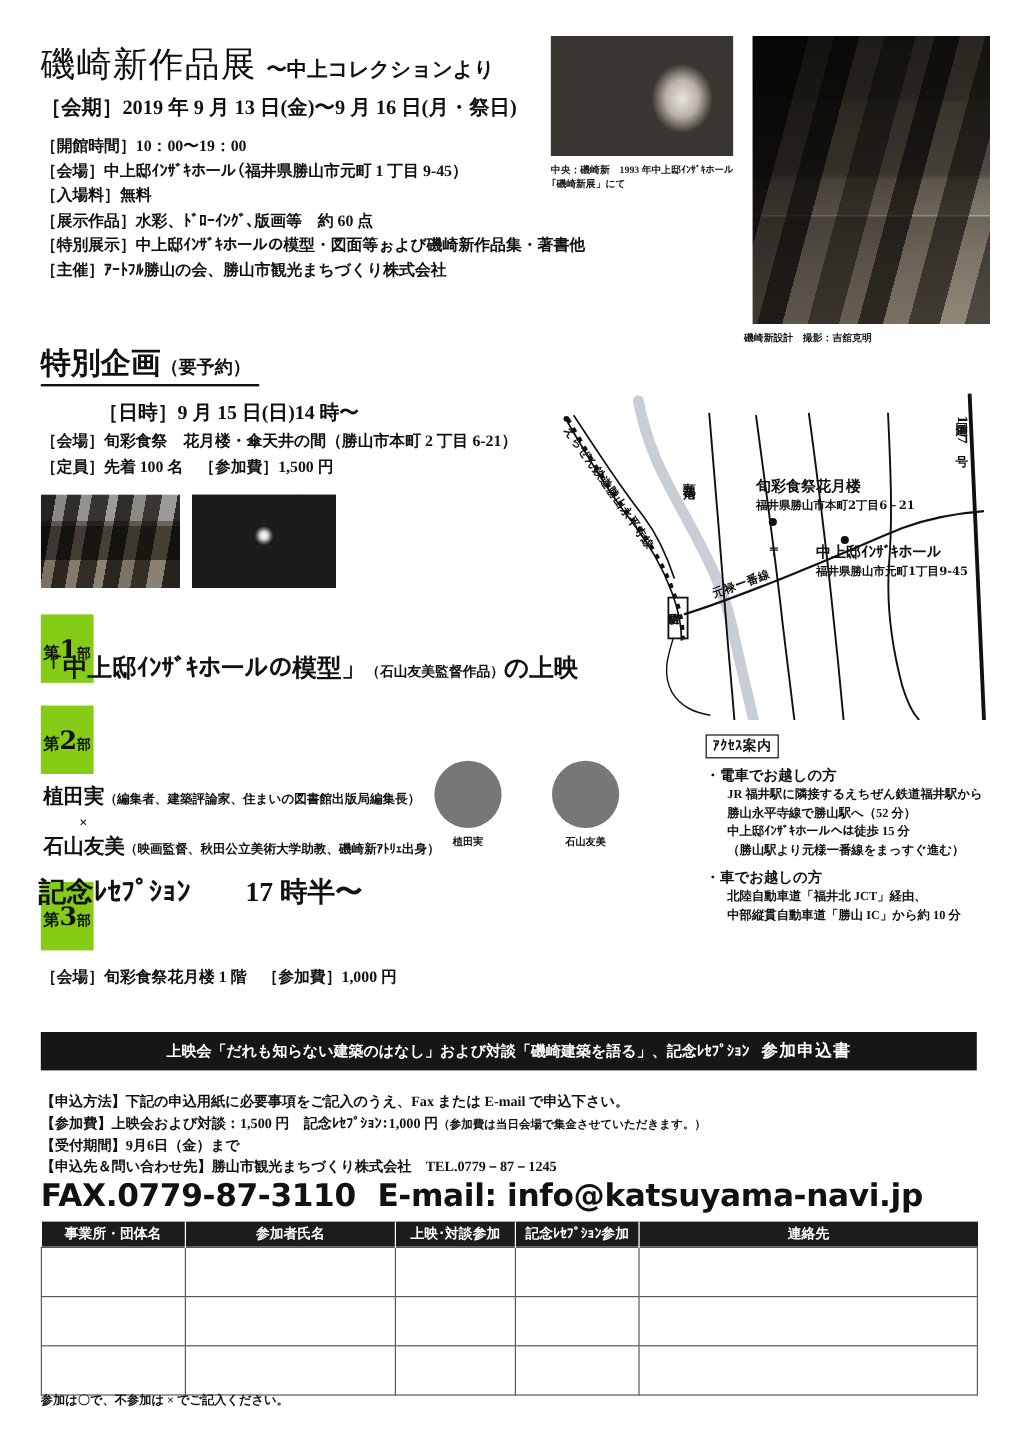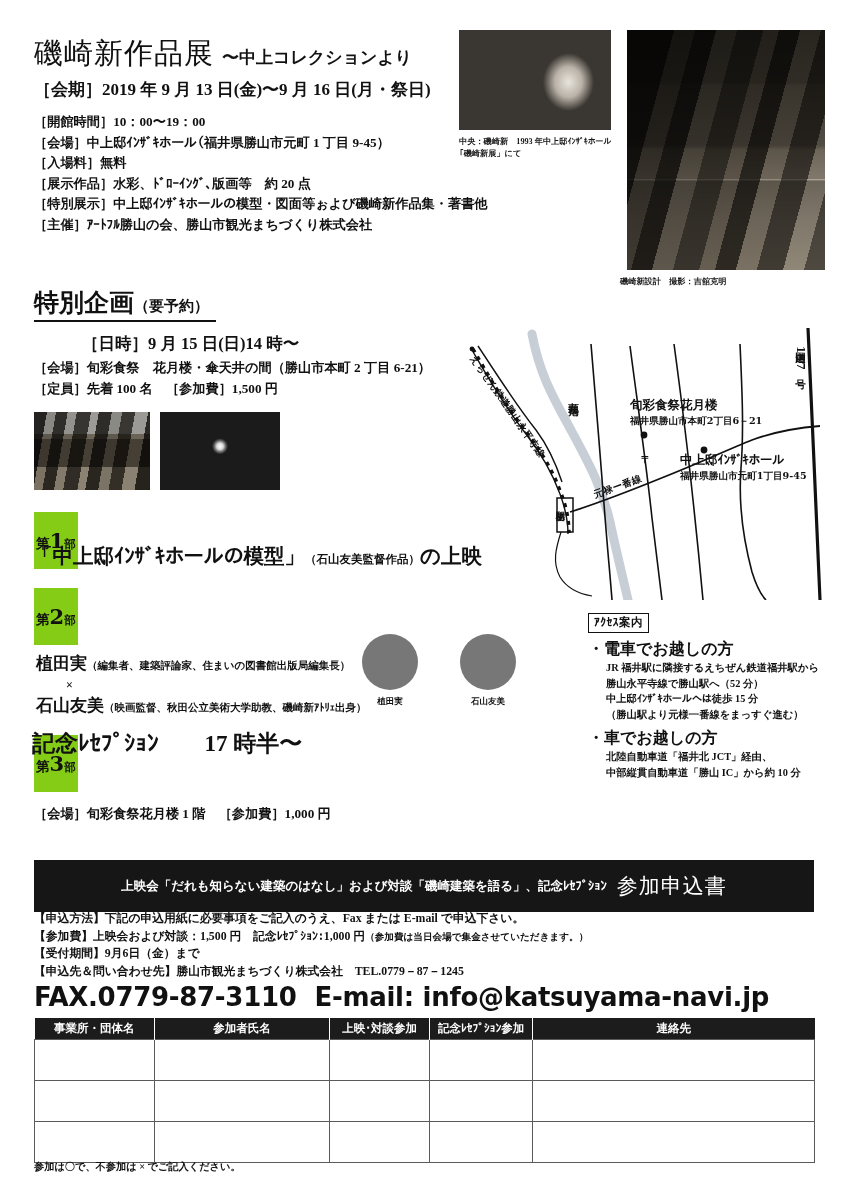--- a/index.html
+++ b/index.html
@@ -193,38 +193,38 @@
   
   #access {
     position: absolute; left: 588px; top: 612px; width: 250px;
   }
   #access-title {
     display: inline-block; border: 1.4px solid #111; padding: 1px 5px 2px 5px;
     font-size: 11.5px; font-weight: 700; letter-spacing: 0.5px;
   }
   .acc-group { margin-top: 6px; }
   .acc-head {
-    font-size: 16px; font-weight: 700; white-space: nowrap;
+    font-size: 12px; font-weight: 700; white-space: nowrap;
   }
   .acc-lines {
     margin-left: 18px; font-size: 10.3px; line-height: 15.5px; font-weight: 600;
   }
   .acc-lines div { white-space: nowrap; }
 
   
   #form-bar {
-    position: absolute; left: 34px; top: 860px; width: 780px; height: 52px;
+    position: absolute; left: 34px; top: 860px; width: 780px; height: 32px;
     background: #161616; color: #fff;
     display: flex; align-items: center; justify-content: center;
   }
   #form-bar .lead {
     font-size: 12.5px; font-weight: 700; white-space: nowrap;
   }
   #form-bar .big {
-    font-size: 21px; font-weight: 400; margin-left: 10px; white-space: nowrap;
+    font-size: 14px; font-weight: 700; margin-left: 10px; white-space: nowrap;
     letter-spacing: 1px;
   }
 
   #form-notes {
     position: absolute; left: 34px; top: 910px;
     font-size: 11.8px; line-height: 17.5px; font-weight: 700;
   }
   #form-notes .row { white-space: nowrap; }
   #form-notes .tiny { font-size: 9.6px; font-weight: 600; }
 
@@ -269,21 +269,21 @@
   <div class="exh-title">
     <span class="main">磯崎新作品展</span><span class="sub">〜中上コレクションより</span>
   </div>
 
   <div class="exh-period">［会期］2019 年 9 月 13 日(金)〜9 月 16 日(月・祭日)</div>
 
   <div class="exh-info">
     <div class="row">［開館時間］10：00〜19：00</div>
     <div class="row">［会場］中上邸ｲﾝｻﾞｷホール（福井県勝山市元町 1 丁目 9-45）</div>
     <div class="row">［入場料］無料</div>
-    <div class="row">［展示作品］水彩、ﾄﾞﾛｰｲﾝｸﾞ、版画等　約 20 点</div>
+    <div class="row">［展示作品］水彩、ﾄﾞﾛｰｲﾝｸﾞ、版画等　約 60 点</div>
     <div class="row">［特別展示］中上邸ｲﾝｻﾞｷホールの模型・図面等ぉよび磯崎新作品集・著書他</div>
     <div class="row">［主催］ｱｰﾄﾌﾙ勝山の会、勝山市観光まちづくり株式会社</div>
   </div>
 
   <div class="photo" id="photo-people">
     <div class="ph-inner pg-people"></div>
   </div>
   <div class="cap" id="cap-people">中央：磯崎新　1993 年中上邸ｲﾝｻﾞｷホール「磯崎新展」にて</div>
 
   <div class="photo" id="photo-hall">

